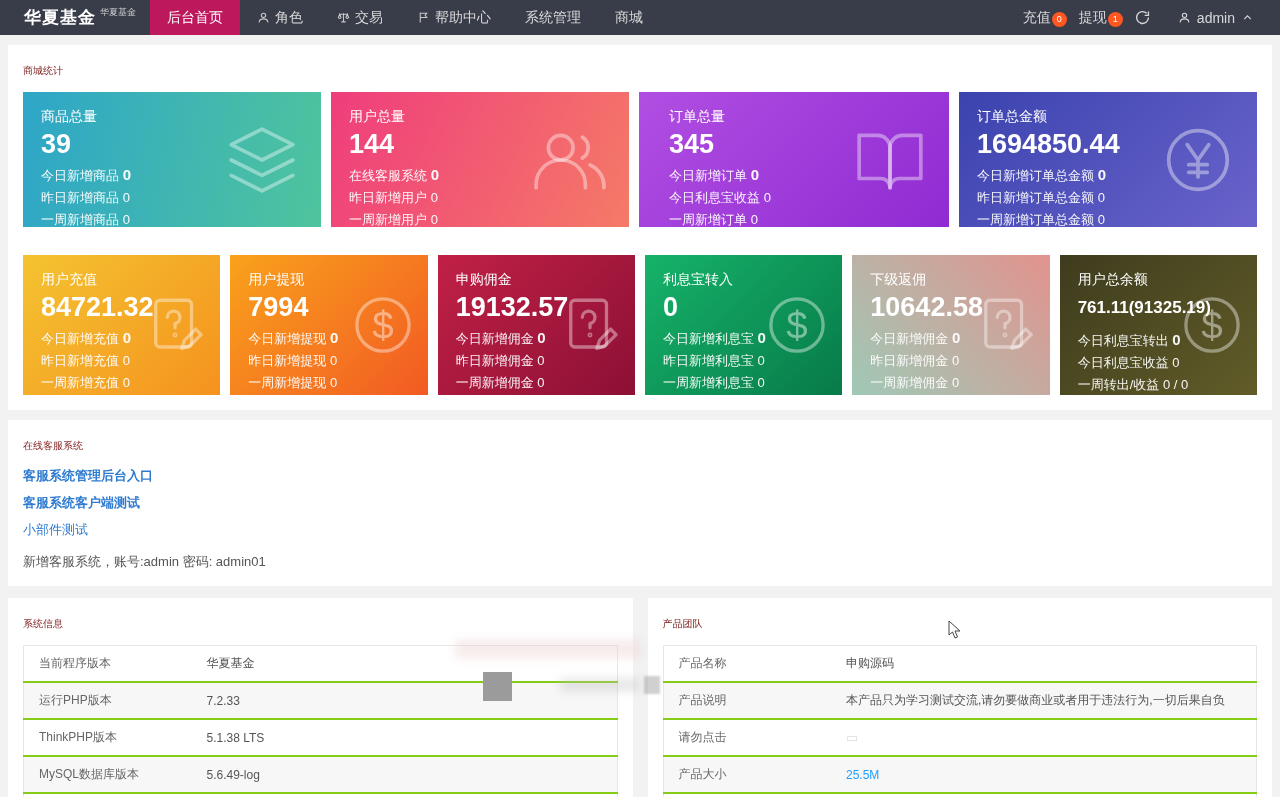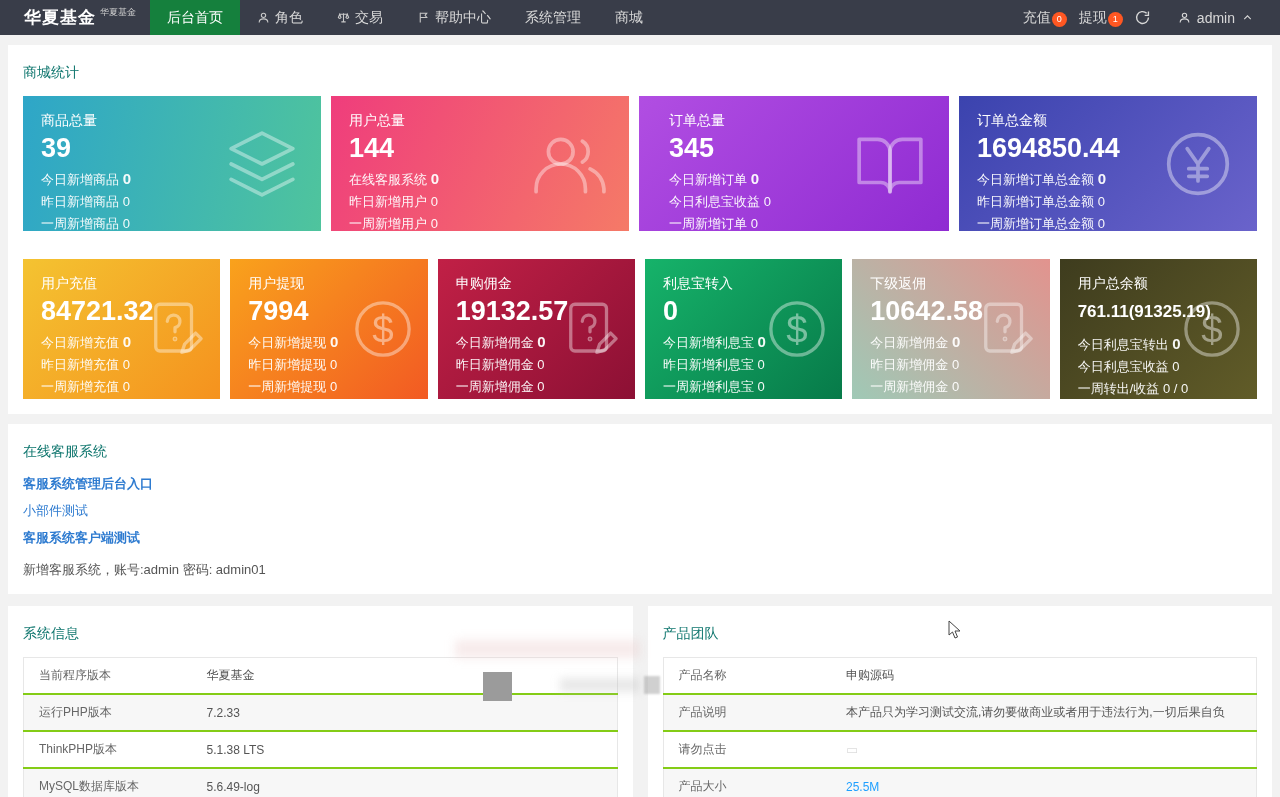--- a/index.html
+++ b/index.html
@@ -6,34 +6,34 @@
   html,body { width:1280px; height:797px; overflow:hidden; background:#f2f2f2;
     font-family:"Liberation Sans","DejaVu Sans",sans-serif; }
 
   
   .navbar { height:35px; background:#393D49; display:flex; align-items:stretch; color:#d8d8d8; position:relative; }
   .logo { display:flex; align-items:center; padding:0 10px 0 24px; width:150px; }
   .logo-main { color:#fff; font-size:17px; font-weight:700; letter-spacing:1px; }
   .logo-sup { color:#cfcfcf; font-size:9px; margin:-10px 0 0 4px; }
   .nav-items { display:flex; align-items:stretch; }
   .nav-item { display:flex; align-items:center; gap:5px; padding:0 17px; font-size:14px; cursor:pointer; color:#d8d8d8; }
-  .nav-item.active { background:#15803d; color:#fff; }
+  .nav-item.active { background:#be185d; color:#fff; }
   .nav-item svg { width:13px; height:13px; stroke:#c9c9c9; fill:none; stroke-width:2; }
   .nav-right { margin-left:auto; display:flex; align-items:center; padding-right:18px; }
   .nav-chip { position:relative; display:flex; align-items:center; padding:0 14px; font-size:14px; cursor:pointer; }
   .badge { position:absolute; top:3px; right:-2px; background:#FF5722; color:#fff; font-size:9px;
     min-width:15px; height:15px; line-height:15px; text-align:center; border-radius:8px; padding:0 3px; }
   .nav-refresh { display:flex; align-items:center; padding:0 14px; cursor:pointer; }
   .nav-refresh svg { width:15px; height:15px; stroke:#d8d8d8; fill:none; stroke-width:2.2; }
   .nav-user { display:flex; align-items:center; gap:6px; padding:0 8px 0 14px; font-size:14px; cursor:pointer; }
   .nav-user svg { width:13px; height:13px; stroke:#d8d8d8; fill:none; stroke-width:2; }
 
   
   .panel { background:#fff; margin:10px 8px 0; padding:15px; }
-  .panel-title { font-size:14px; color:#0f766e; margin:4px 0 14px; }
+  .panel-title { font-size:10px; color:#7f1d1d; margin:4px 0 14px; }
 
   
   .cards-row { display:flex; gap:10px; }
   .cards-row + .cards-row { margin-top:28px; }
   .card { flex:1; position:relative; color:#fff; padding:16px 18px; overflow:hidden; }
   .row1 .card { height:135px; }
   .row2 .card { height:140px; }
   .card-title { font-size:14px; margin-bottom:3px; }
   .card-value { font-size:27px; font-weight:700; margin-bottom:4px; }
   .card-value.small { font-size:17px; padding:6px 0 7px; }
@@ -271,22 +271,22 @@
           <circle cx="12" cy="12" r="9.5"></circle>
           <text x="12" y="17" text-anchor="middle" font-size="14" fill="rgba(255,255,255,.45)" stroke="none">$</text>
         </svg>
     </div>
   </div>
 </div>
 
 <div class="panel">
   <div class="panel-title">在线客服系统</div>
   <a class="service-link bold">客服系统管理后台入口</a>
+  <a class="service-link bold">客服系统客户端测试</a>
   <a class="service-link">小部件测试</a>
-  <a class="service-link bold">客服系统客户端测试</a>
   <div class="service-note">新增客服系统，账号:admin 密码: admin01</div>
 </div>
 
 <div class="tables-wrap">
 
   <div class="tpanel">
     <div class="panel-title">系统信息</div>
     <table class="info">
       <tbody>
           <tr>

